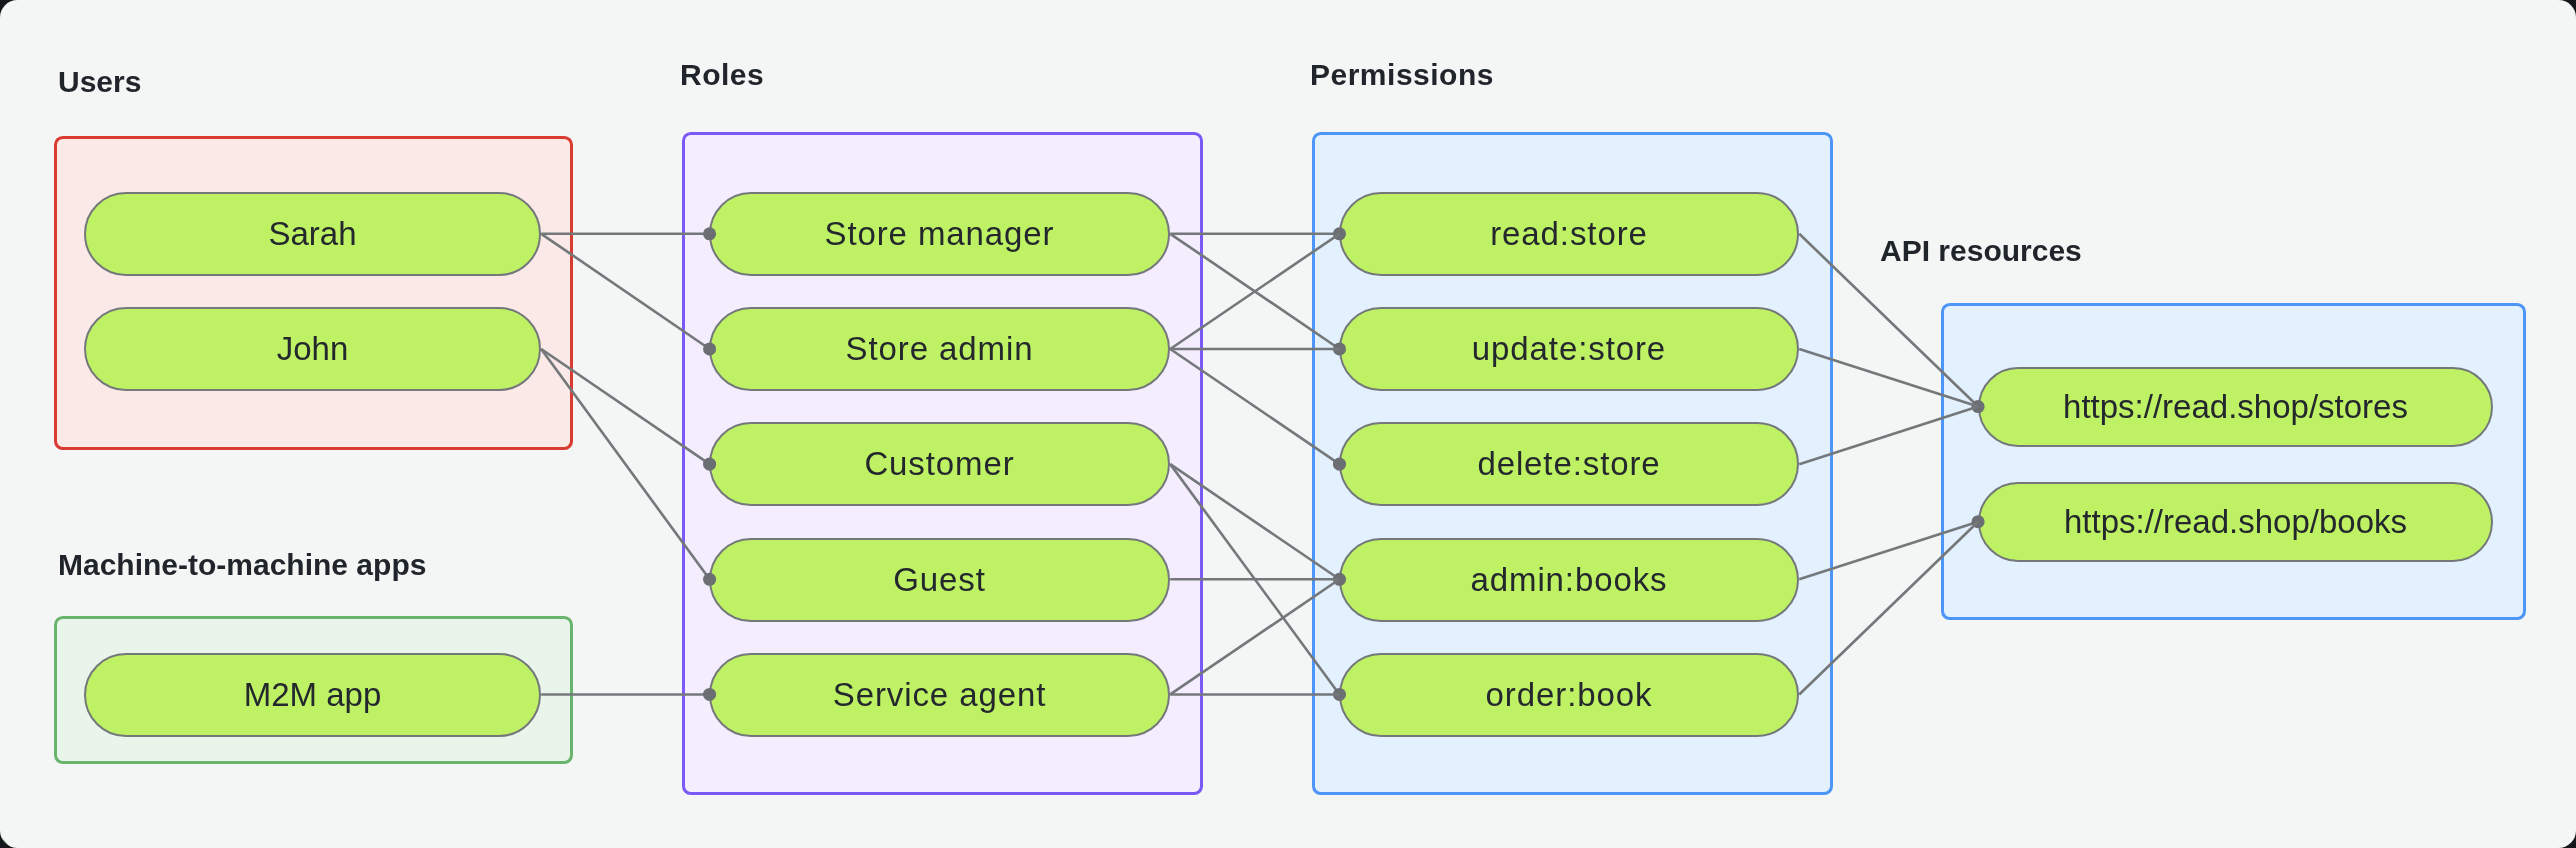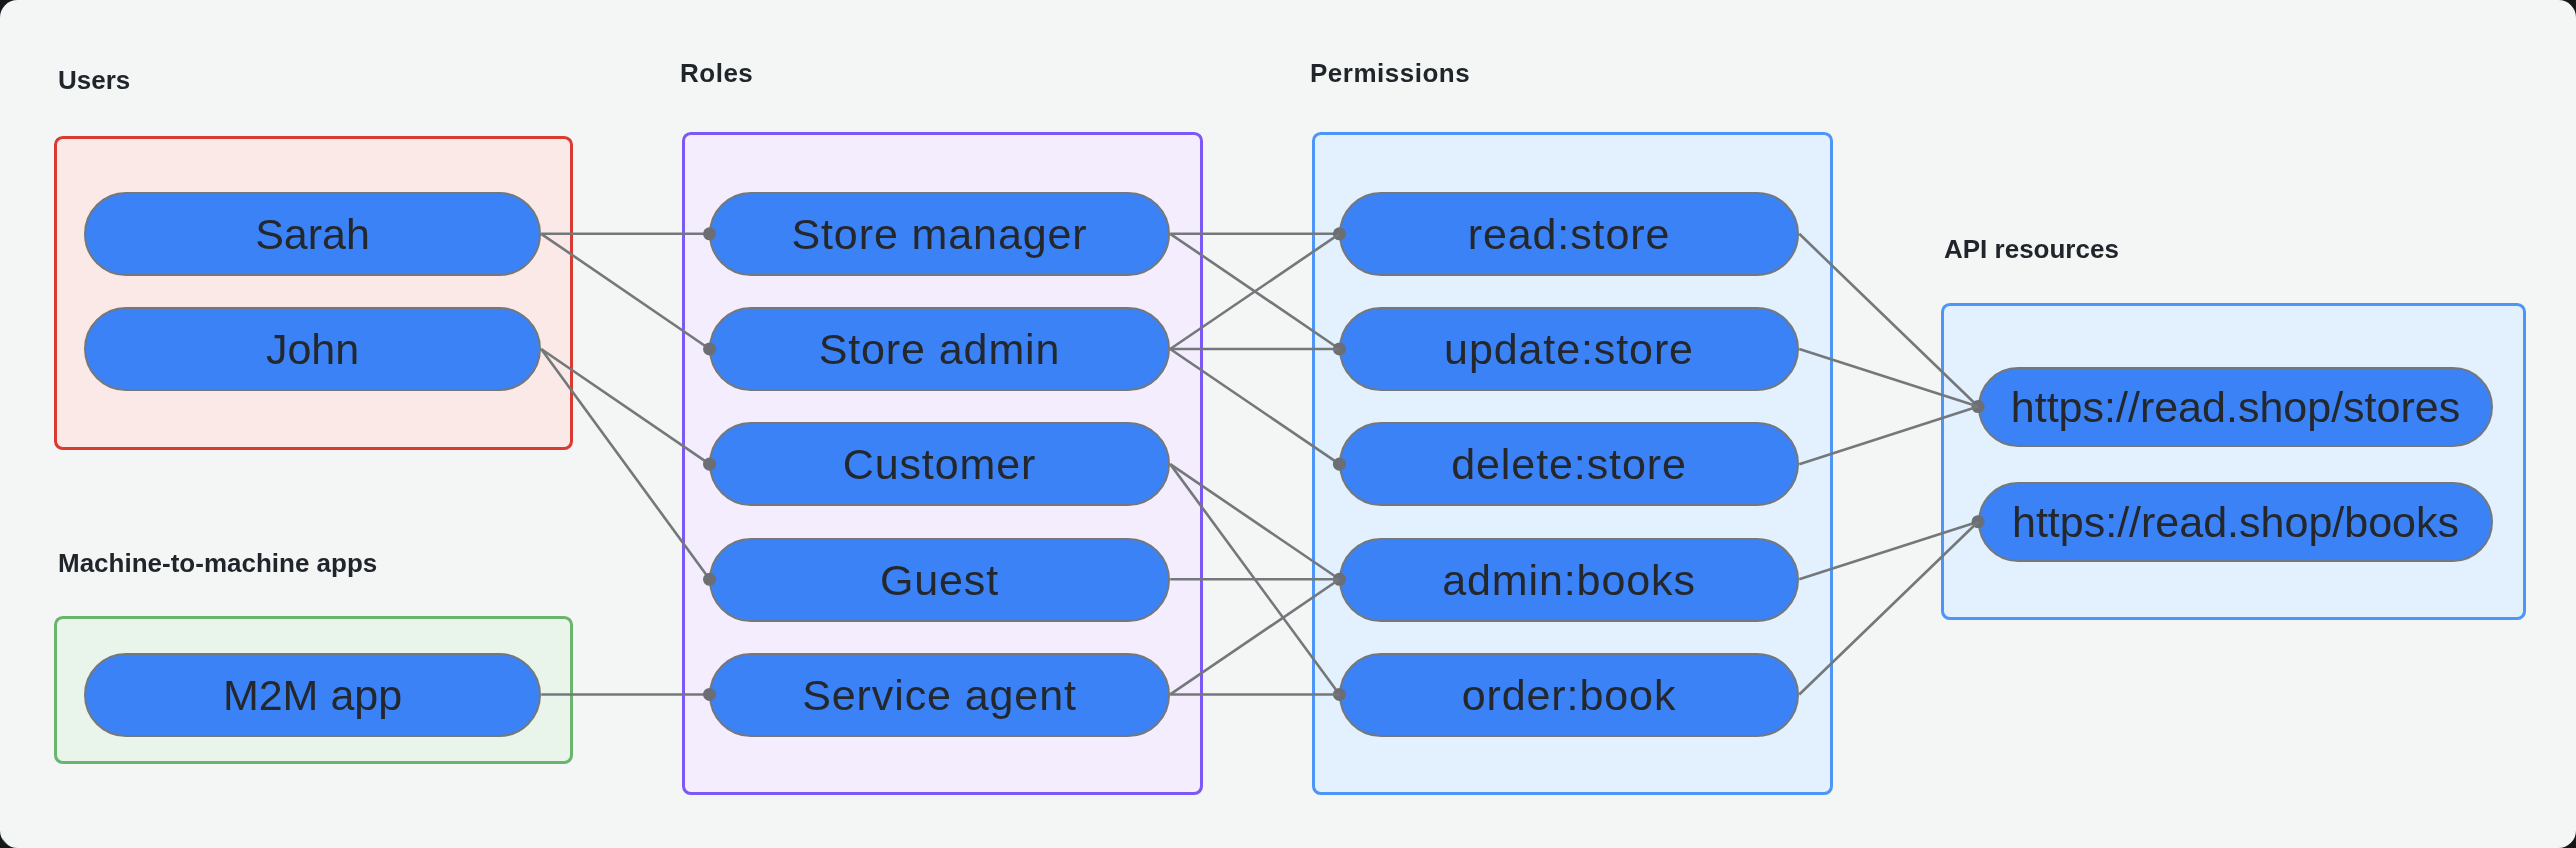--- a/index.html
+++ b/index.html
@@ -26,44 +26,44 @@
   }
   .box-users       { left: 54px;   top: 136px; width: 519px; height: 314px; }
   .box-m2m         { left: 54px;   top: 616px; width: 519px; height: 148px; }
   .box-roles       { left: 682px;  top: 132px; width: 521px; height: 663px; }
   .box-permissions { left: 1312px; top: 132px; width: 521px; height: 663px; }
   .box-api         { left: 1941px; top: 303px; width: 585px; height: 317px; }
 
   
   .heading {
     position: absolute;
-    font-size: 26px;
+    font-size: 30px;
     font-weight: 600;
     color: #1F252B;
     white-space: nowrap;
     z-index: 10;
   }
   .h-users       { left: 58px;   top: 65px;  }
   .h-m2m         { left: 58px;   top: 548px; }
   .h-roles       { left: 680px;  top: 58px;  font-weight: 700; letter-spacing: 0.5px; }
   .h-permissions { left: 1310px; top: 58px;  font-weight: 700; letter-spacing: 0.5px; }
-  .h-api         { left: 1944px; top: 234px; }
+  .h-api         { left: 1880px; top: 234px; }
 
   
   .pill {
     position: absolute;
     height: 84px;
     box-sizing: border-box;
-    background: #3b82f6;
+    background: #bef264;
     border: 2.6px solid #74787B;
     border-radius: 42px;
     display: flex;
     align-items: center;
     justify-content: center;
-    font-size: 43px;
+    font-size: 33px;
     color: #24282D;
     white-space: nowrap;
     z-index: 20;
   }
   .pill-sarah   { left: 84px;   top: 192px; width: 457px; }
   .pill-john    { left: 84px;   top: 307px; width: 457px; }
   .pill-m2m-app { left: 84px;   top: 653px; width: 457px; }
 
   .pill-role { left: 709px; width: 461px; font-weight: 500; letter-spacing: 0.9px; }
   .pill-store-manager { top: 192px; text-align: center; }

